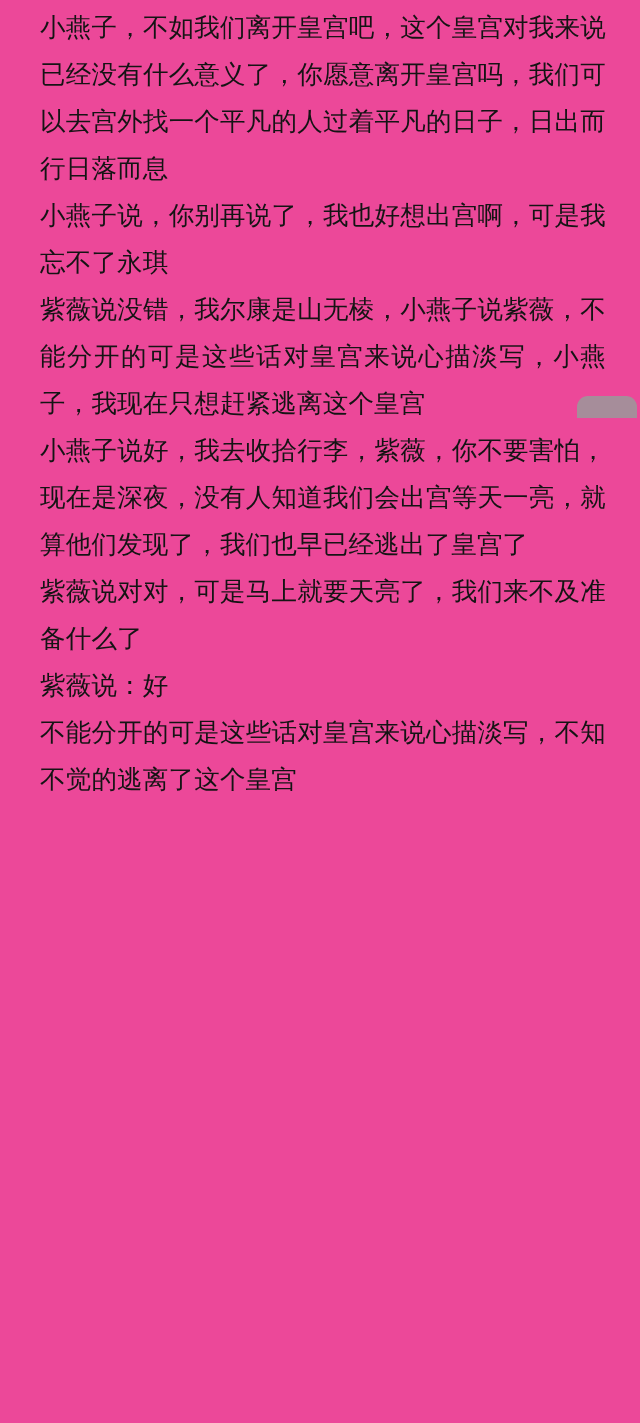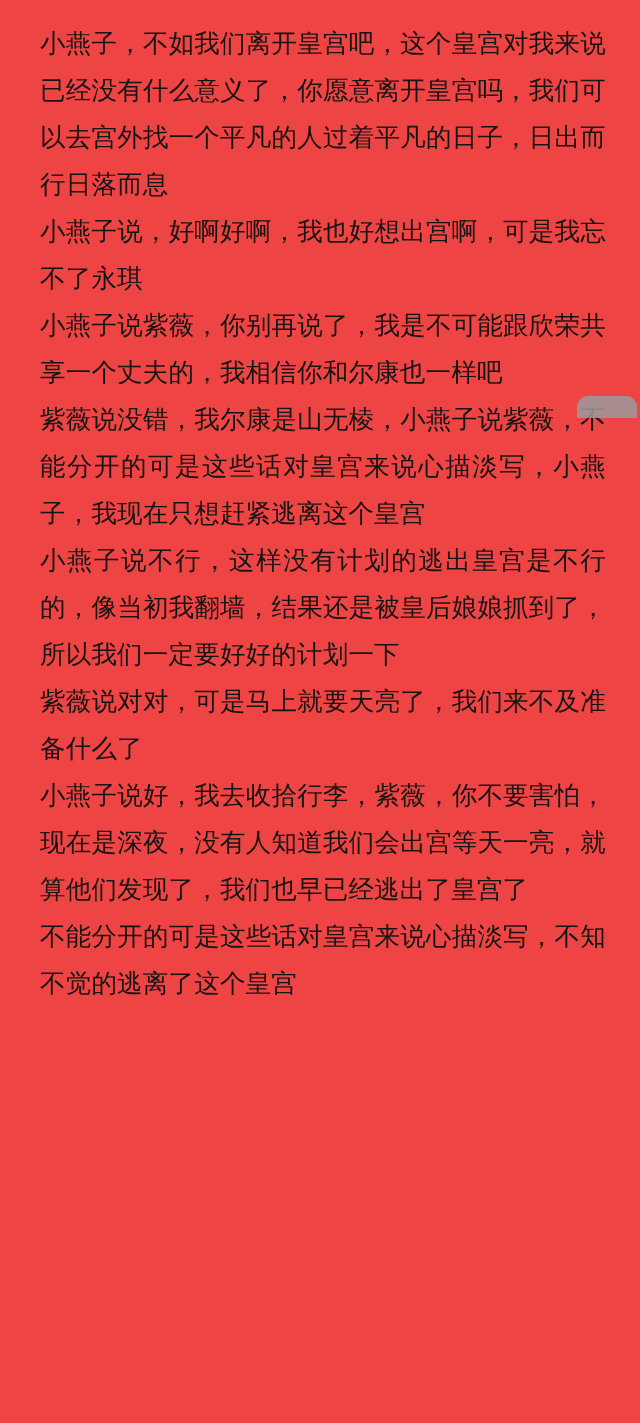--- a/index.html
+++ b/index.html
@@ -12,23 +12,23 @@
     height: 1423px;
     font-family: "Liberation Sans", "DejaVu Sans", sans-serif;
     color: #111111;
     overflow: hidden;
     position: relative;
   }
   #page {
     position: relative;
     width: 640px;
     height: 1423px;
-    background: #ef4444;
+    background: #ec4899;
     box-sizing: border-box;
-    padding: 20px 34px 0 40px;
+    padding: 4px 34px 0 40px;
   }
   .para {
     font-size: 25.5px;
     line-height: 47px;
     letter-spacing: 0.2px;
     text-align: justify;
     text-justify: inter-ideograph;
     margin: 0;
     color: #141414;
     font-weight: 400;
@@ -42,21 +42,20 @@
     background: #9a9a9a;
     border-radius: 11px 11px 0 0;
     opacity: 0.85;
   }
 </style>
 </head>
 <body>
 
 <div id="page">
   <p class="para">小燕子，不如我们离开皇宫吧，这个皇宫对我来说已经没有什么意义了，你愿意离开皇宫吗，我们可以去宫外找一个平凡的人过着平凡的日子，日出而行日落而息</p>
-  <p class="para">小燕子说，好啊好啊，我也好想出宫啊，可是我忘不了永琪</p>
-  <p class="para">小燕子说紫薇，你别再说了，我是不可能跟欣荣共享一个丈夫的，我相信你和尔康也一样吧</p>
+  <p class="para">小燕子说，你别再说了，我也好想出宫啊，可是我忘不了永琪</p>
   <p class="para">紫薇说没错，我尔康是山无棱，小燕子说紫薇，不能分开的可是这些话对皇宫来说心描淡写，小燕子，我现在只想赶紧逃离这个皇宫</p>
-  <p class="para">小燕子说不行，这样没有计划的逃出皇宫是不行的，像当初我翻墙，结果还是被皇后娘娘抓到了，所以我们一定要好好的计划一下</p>
+  <p class="para">小燕子说好，我去收拾行李，紫薇，你不要害怕，现在是深夜，没有人知道我们会出宫等天一亮，就算他们发现了，我们也早已经逃出了皇宫了</p>
   <p class="para">紫薇说对对，可是马上就要天亮了，我们来不及准备什么了</p>
-  <p class="para">小燕子说好，我去收拾行李，紫薇，你不要害怕，现在是深夜，没有人知道我们会出宫等天一亮，就算他们发现了，我们也早已经逃出了皇宫了</p>
+  <p class="para">紫薇说：好</p>
   <p class="para">不能分开的可是这些话对皇宫来说心描淡写，不知不觉的逃离了这个皇宫</p>
   <div class="scroll-thumb"></div>
 </div>
 
 </body></html>

